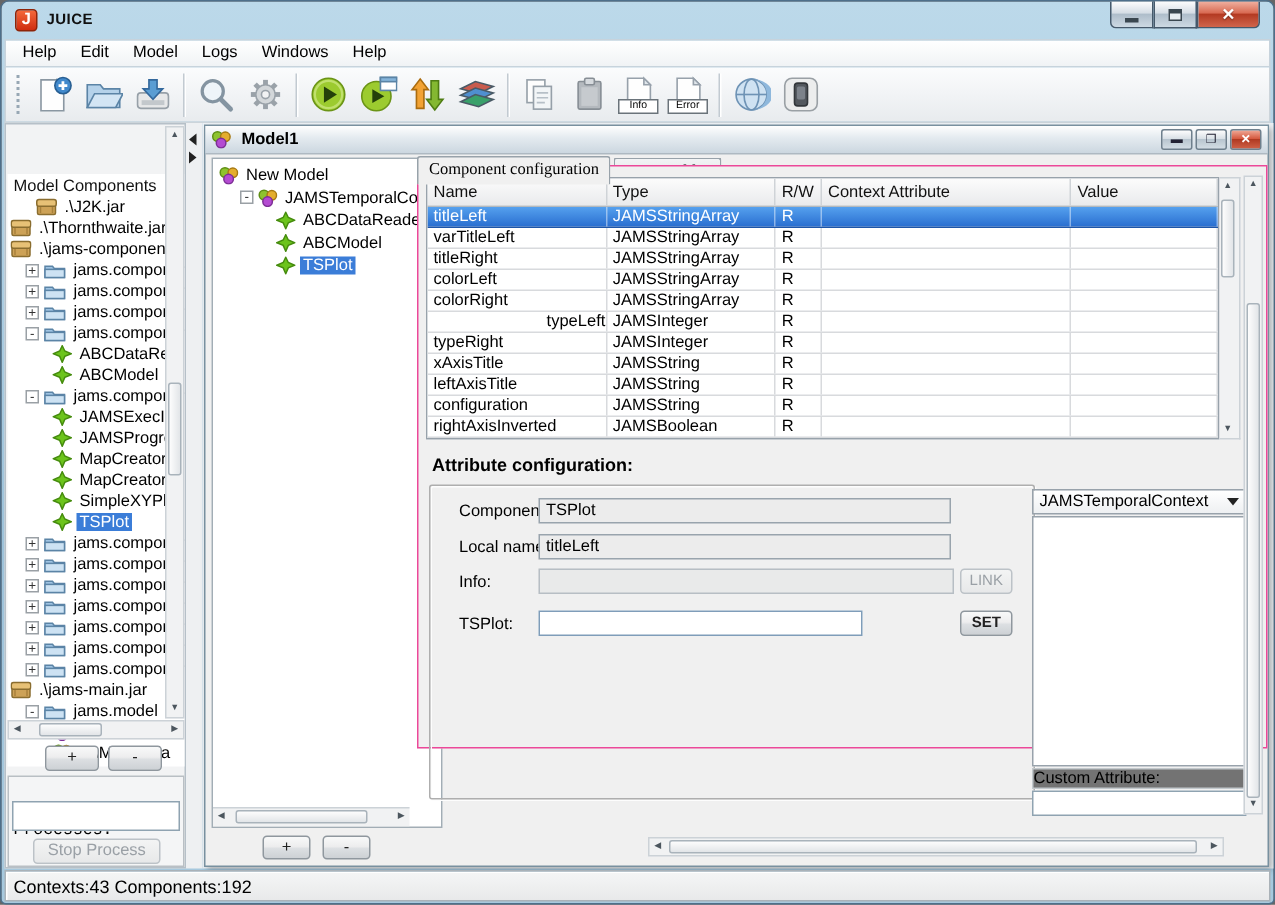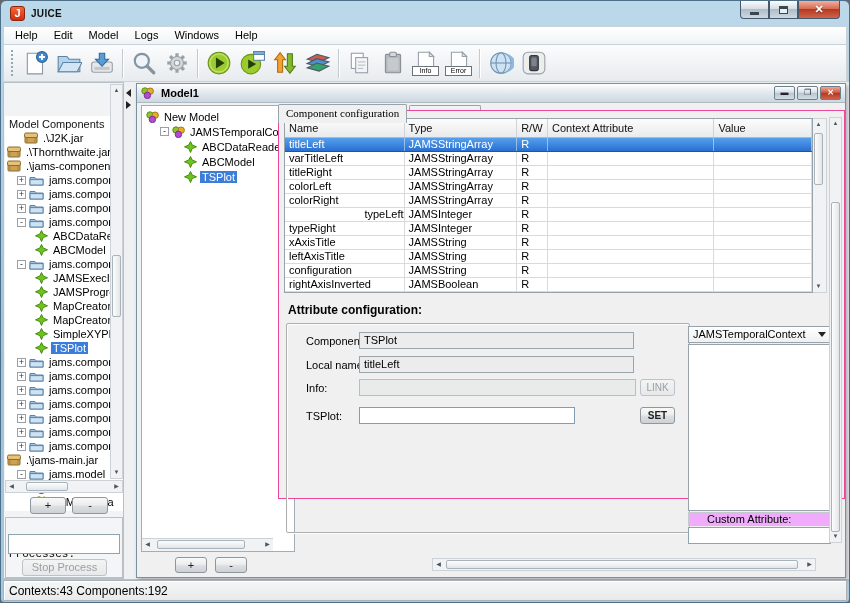--- a/index.html
+++ b/index.html
@@ -72,21 +72,21 @@
   
   .attr-heading { position:absolute; left:9px; top:192px; font-weight:bold; font-size:12px; color:#000; }
   .group-box { position:absolute; left:7px; top:212px; width:404px; height:210px; border:1px solid #aeaeae; border-radius:2px; box-shadow:1px 1px 0 #fdfdfd, inset 1px 1px 0 #fdfdfd; }
   .fl { position:absolute; color:#000; }
   .fv { position:absolute; height:17px; border:1px solid #99a4ad; background:#ececec; line-height:15px; padding:0 4px; overflow:hidden; white-space:nowrap; color:#000; }
   .fv.white { background:#fff; border-color:#7f9db9; }
   .fv.dis { background:#e9eaea; border-color:#b7bec4; }
   .combo { position:absolute; left:409px; top:215px; width:143px; height:17px; border:1px solid #98a2ab; background:linear-gradient(#ffffff,#eef0f2); line-height:15px; padding:0 15px 0 4px; overflow:hidden; white-space:nowrap; }
   .combo .caret { position:absolute; right:4px; top:5px; width:0; height:0; border-left:4px solid transparent; border-right:4px solid transparent; border-top:5px solid #222; }
   .ctx-list { position:absolute; left:409px; top:233px; width:143px; height:167px; background:#fff; border:1px solid #98a2ab; }
-  .custom-label { position:absolute; left:409px; top:401px; width:143px; height:14px; border:1px solid #c3c9cd; background:#f0abfc; line-height:12px; padding:0 18px; white-space:nowrap; overflow:hidden; }
+  .custom-label { position:absolute; left:409px; top:401px; width:143px; height:14px; border:1px solid #c3c9cd; background:#737373; line-height:12px; padding:0 0; white-space:nowrap; overflow:hidden; }
   .custom-field { position:absolute; left:409px; top:416px; width:143px; height:17px; background:#fff; border:1px solid #8fa3b1; }
   
   .statusbar { position:absolute; left:2px; right:2px; top:579px; height:21px; background:linear-gradient(#f5f6f6,#e8e9ea); border:1px solid #aab2b8; box-shadow:inset 1px 1px 0 #fff; display:flex; align-items:center; padding-left:5px; font-size:12px; color:#000; }
 </style>
 </head>
 <body>
 
 <div class="window">
 
   <div class="titlebar">

